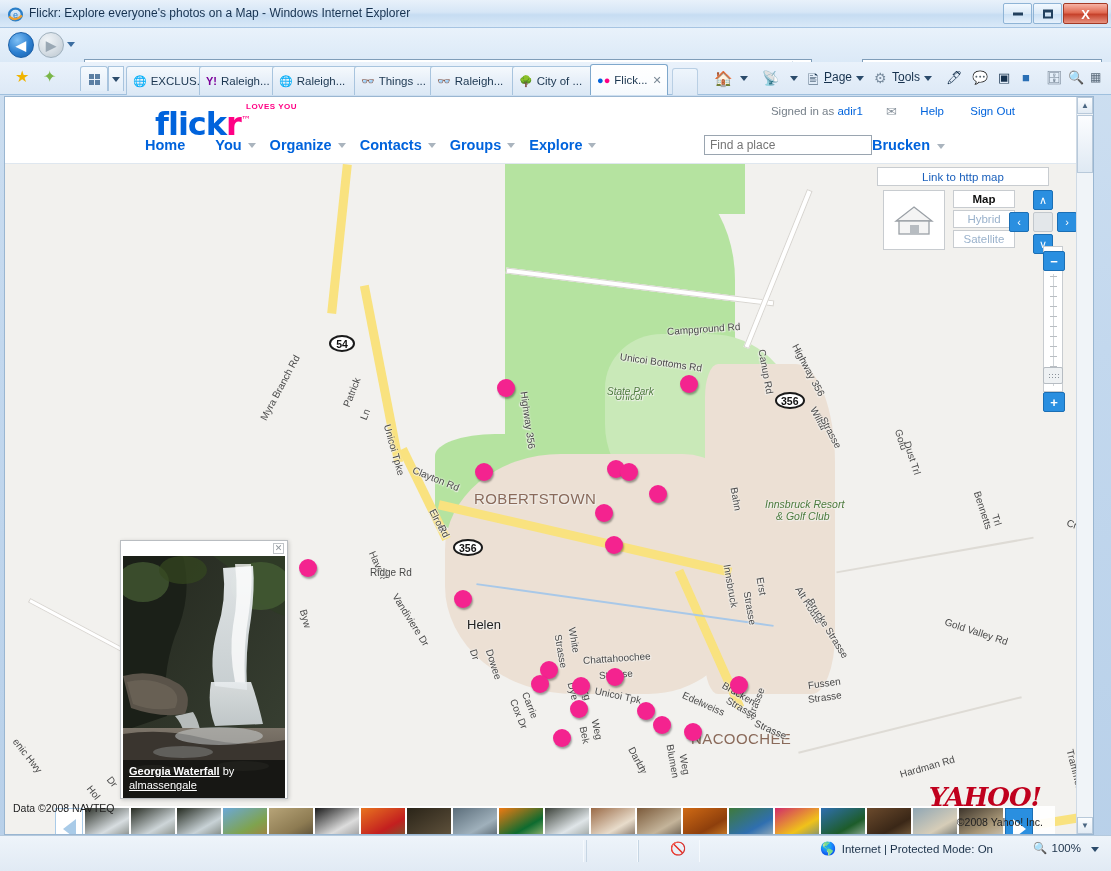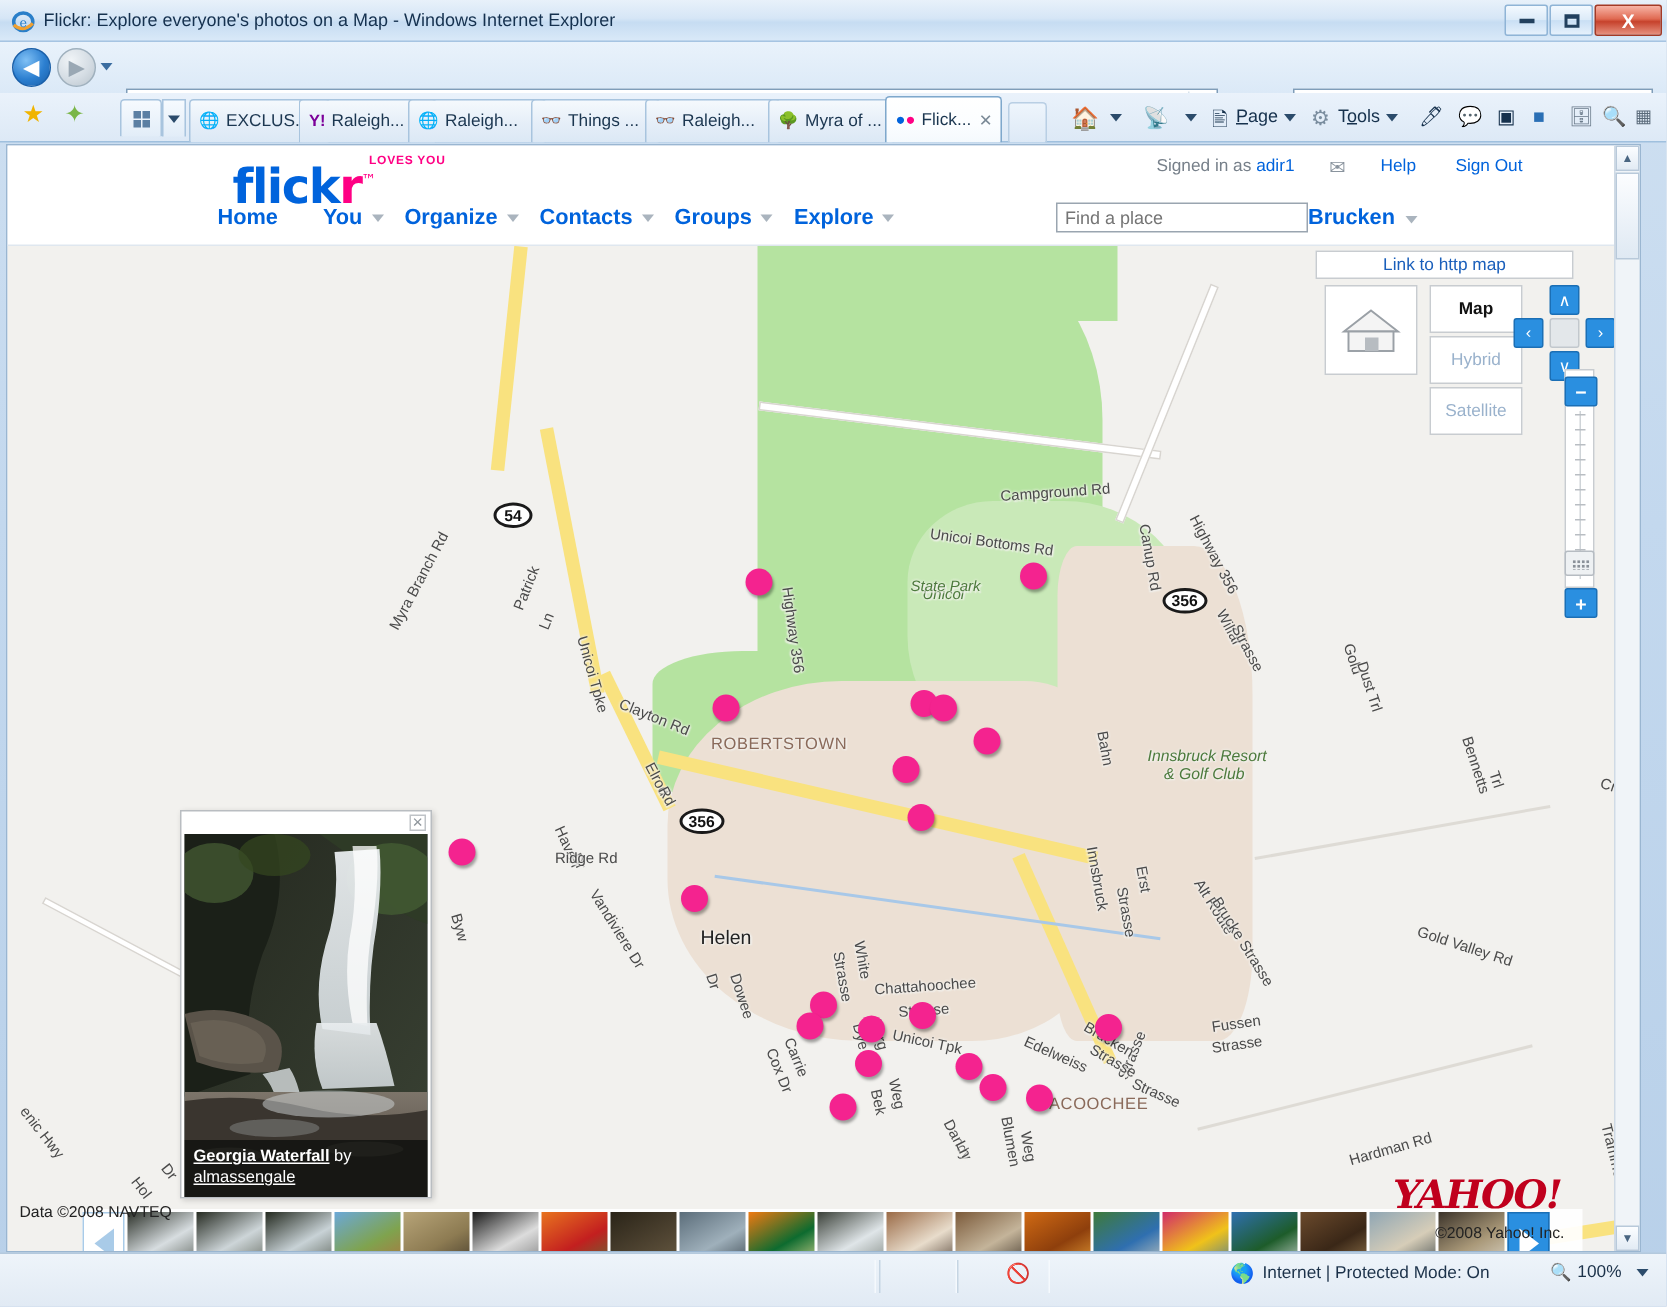--- a/index.html
+++ b/index.html
@@ -216,21 +216,21 @@
   .road-g { position: absolute; background: #dedbd5; }
   .river { position: absolute; background: #a8c8e8; }
 
   .maplabel {
     position: absolute; font-size: 10px; color: #4a4a4a;
     font-family: "Liberation Sans", sans-serif; white-space: nowrap;
     text-shadow: 0 0 2px #f2f1ee, 0 0 2px #f2f1ee, 1px 1px 1px #f2f1ee;
     pointer-events: none;
   }
   .maplabel.city { font-size: 13px; color: #222; }
-  .maplabel.place { font-size: 11px; color: #8a6a5a; letter-spacing: .4px; }
+  .maplabel.place { font-size: 15px; color: #8a6a5a; letter-spacing: .4px; }
   .maplabel.park { font-size: 10px; color: #4c7a3c; font-style: italic; }
   .maplabel.resort { font-size: 10.5px; color: #4c7a3c; font-style: italic; }
 
   .shield {
     position: absolute; background: #fff; border: 2px solid #1a1a1a;
     border-radius: 50%/50%; font-size: 10.5px; font-weight: bold; color: #111;
     display: flex; align-items: center; justify-content: center;
     padding: 0 4px; height: 17px; min-width: 26px;
   }
 
@@ -256,21 +256,21 @@
     display:flex; align-items:center; justify-content:center;
     font-size: 11.5px; color: #1a5fbb;
   }
   .homebtn {
     position: absolute; right: 132px; top: 26px; width: 62px; height: 60px;
     background: #fff; border: 1px solid #c8ccd0;
     display:flex; align-items:center; justify-content:center;
   }
   .maptypes { position: absolute; right: 62px; top: 26px; width: 62px; }
   .mtbtn {
-    height: 32px; background: #fff; border: 1px solid #c8ccd0; margin-bottom: 2px;
+    height: 18px; background: #fff; border: 1px solid #c8ccd0; margin-bottom: 2px;
     display:flex; align-items:center; justify-content:center;
     font-size: 11.5px; color: #9ab2cc;
   }
   .mtbtn.sel { color: #111; font-weight: bold; }
   .panpad { position: absolute; right: 12px; top: 26px; width: 44px; height: 66px; }
   .pb {
     position: absolute; width: 20px; height: 20px; background: #2a8fe0;
     border: 1px solid #1b6fb5; border-radius: 2px; color: #fff;
     display:flex; align-items:center; justify-content:center; font-size: 11px;
   }
@@ -485,21 +485,21 @@
     <div class="tab" style="left:354px;width:86px;">
       <span class="tabico">👓</span>
       <span>Things ...</span>
     </div>
     <div class="tab" style="left:430px;width:90px;">
       <span class="tabico">👓</span>
       <span>Raleigh...</span>
     </div>
     <div class="tab" style="left:512px;width:84px;">
       <span class="tabico" style="color:#4a7a3a;">🌳</span>
-      <span>Myra of ...</span>
+      <span>City of ...</span>
     </div>
     <div class="tab active" style="left:590px;width:78px;top:2px;height:31px;">
       <span class="tabico" style="color:#0063dc;">●<span style="color:#ff0084;">●</span></span>
       <span>Flick...</span>
       <span class="tabx">✕</span>
     </div>
     <div class="tab-blank" style="left:672px;"></div>
 
     <span class="cmd" style="left:714px;font-size:15px;">🏠</span>
     <span class="cmd" style="left:740px;"><i class="caret-dn" style="display:inline-block;"></i></span>

